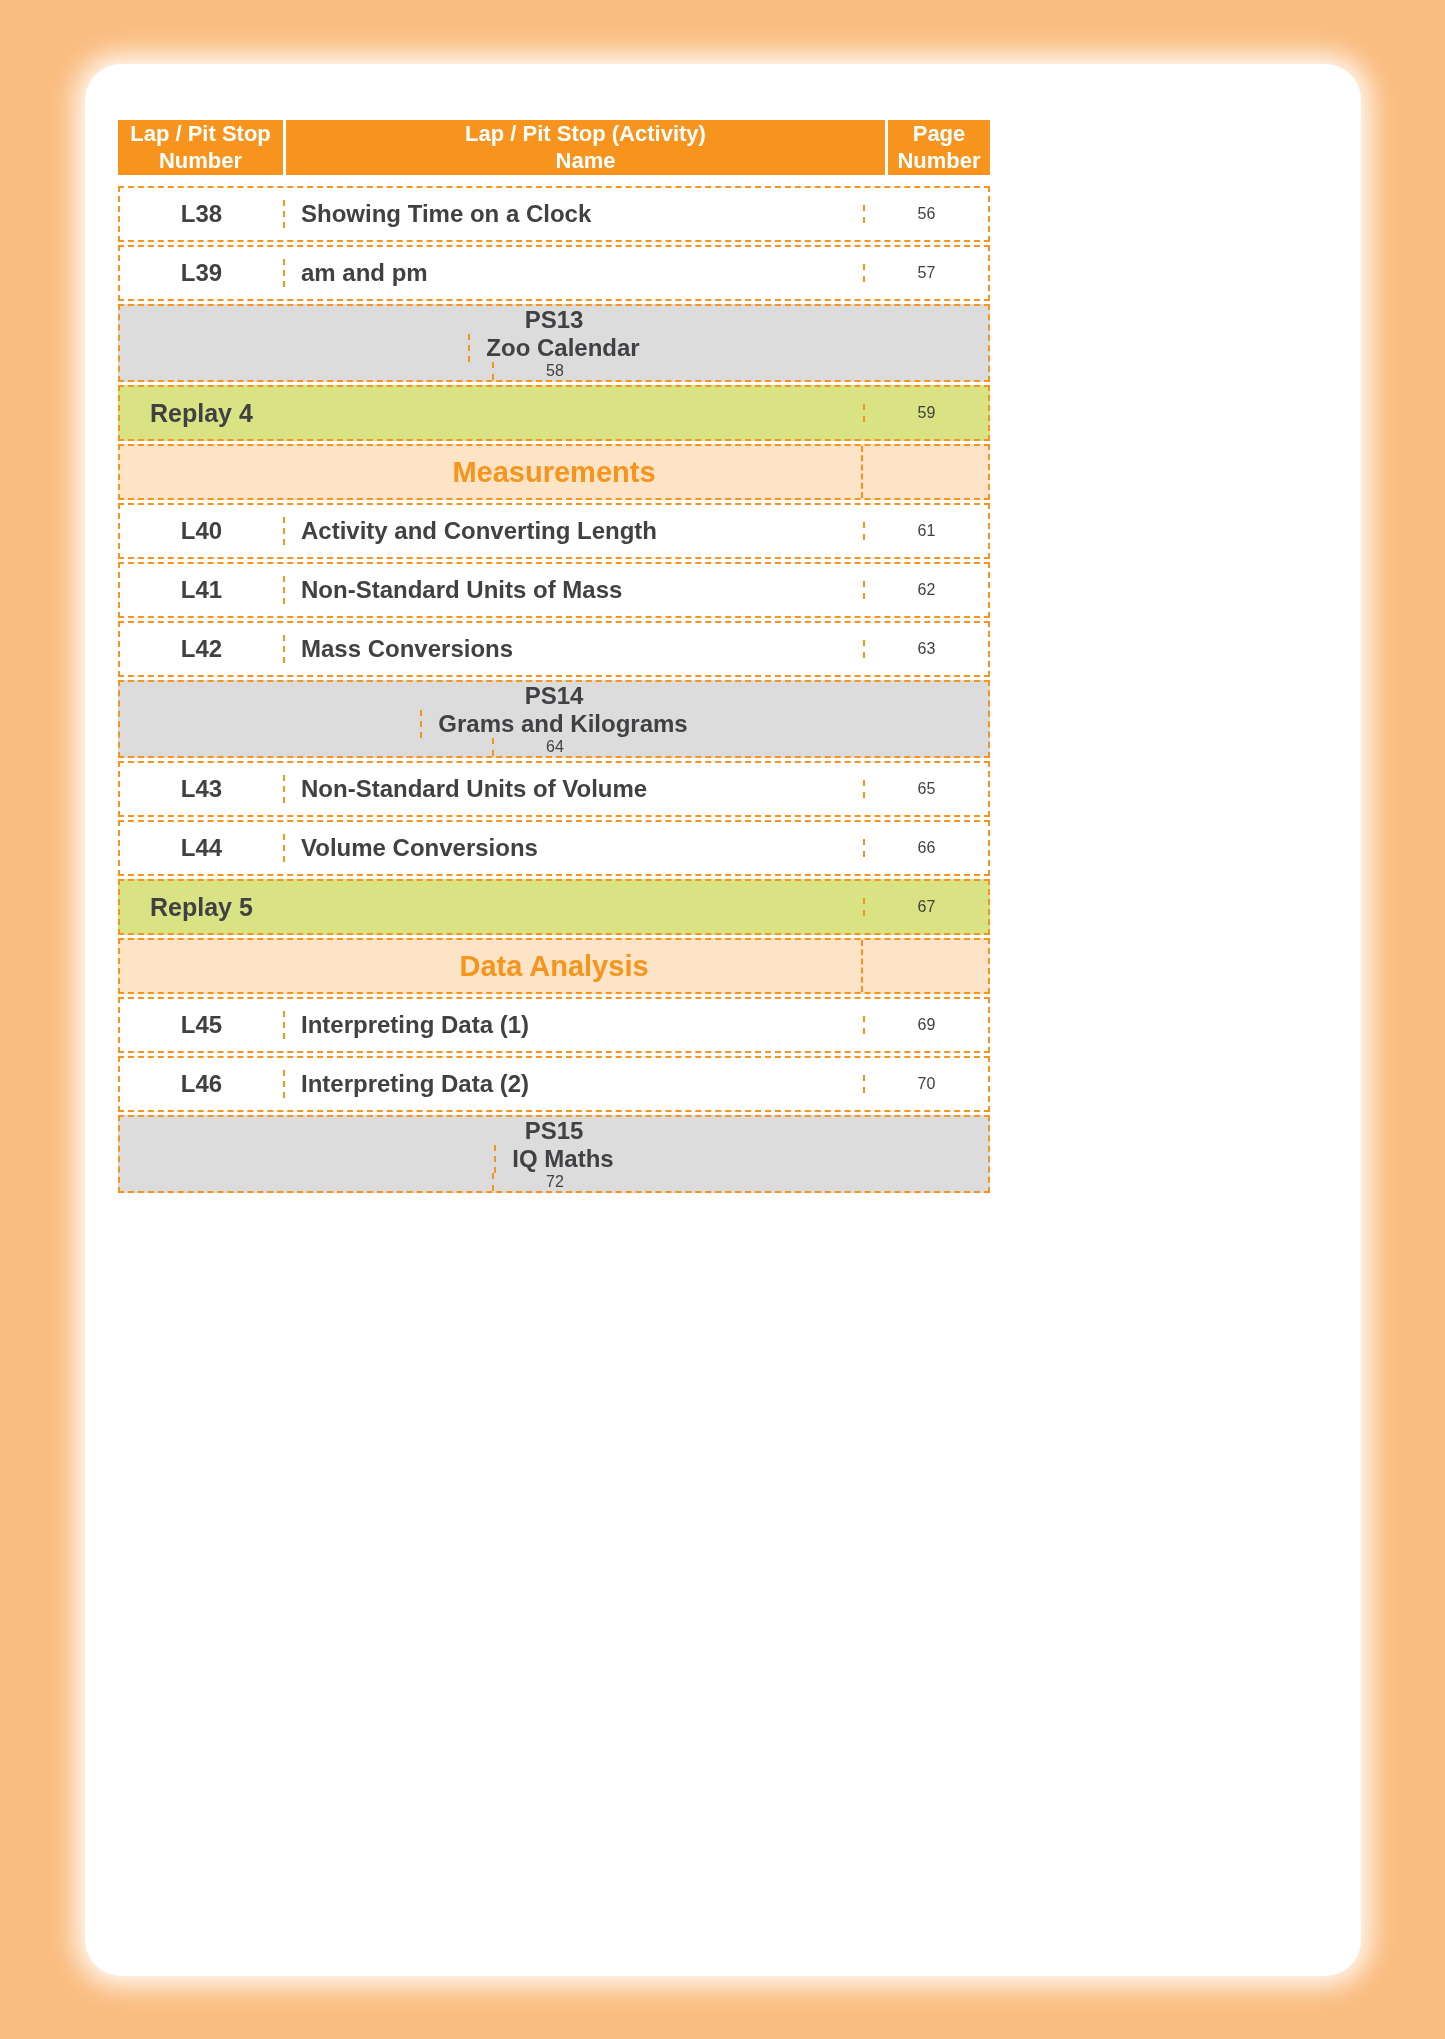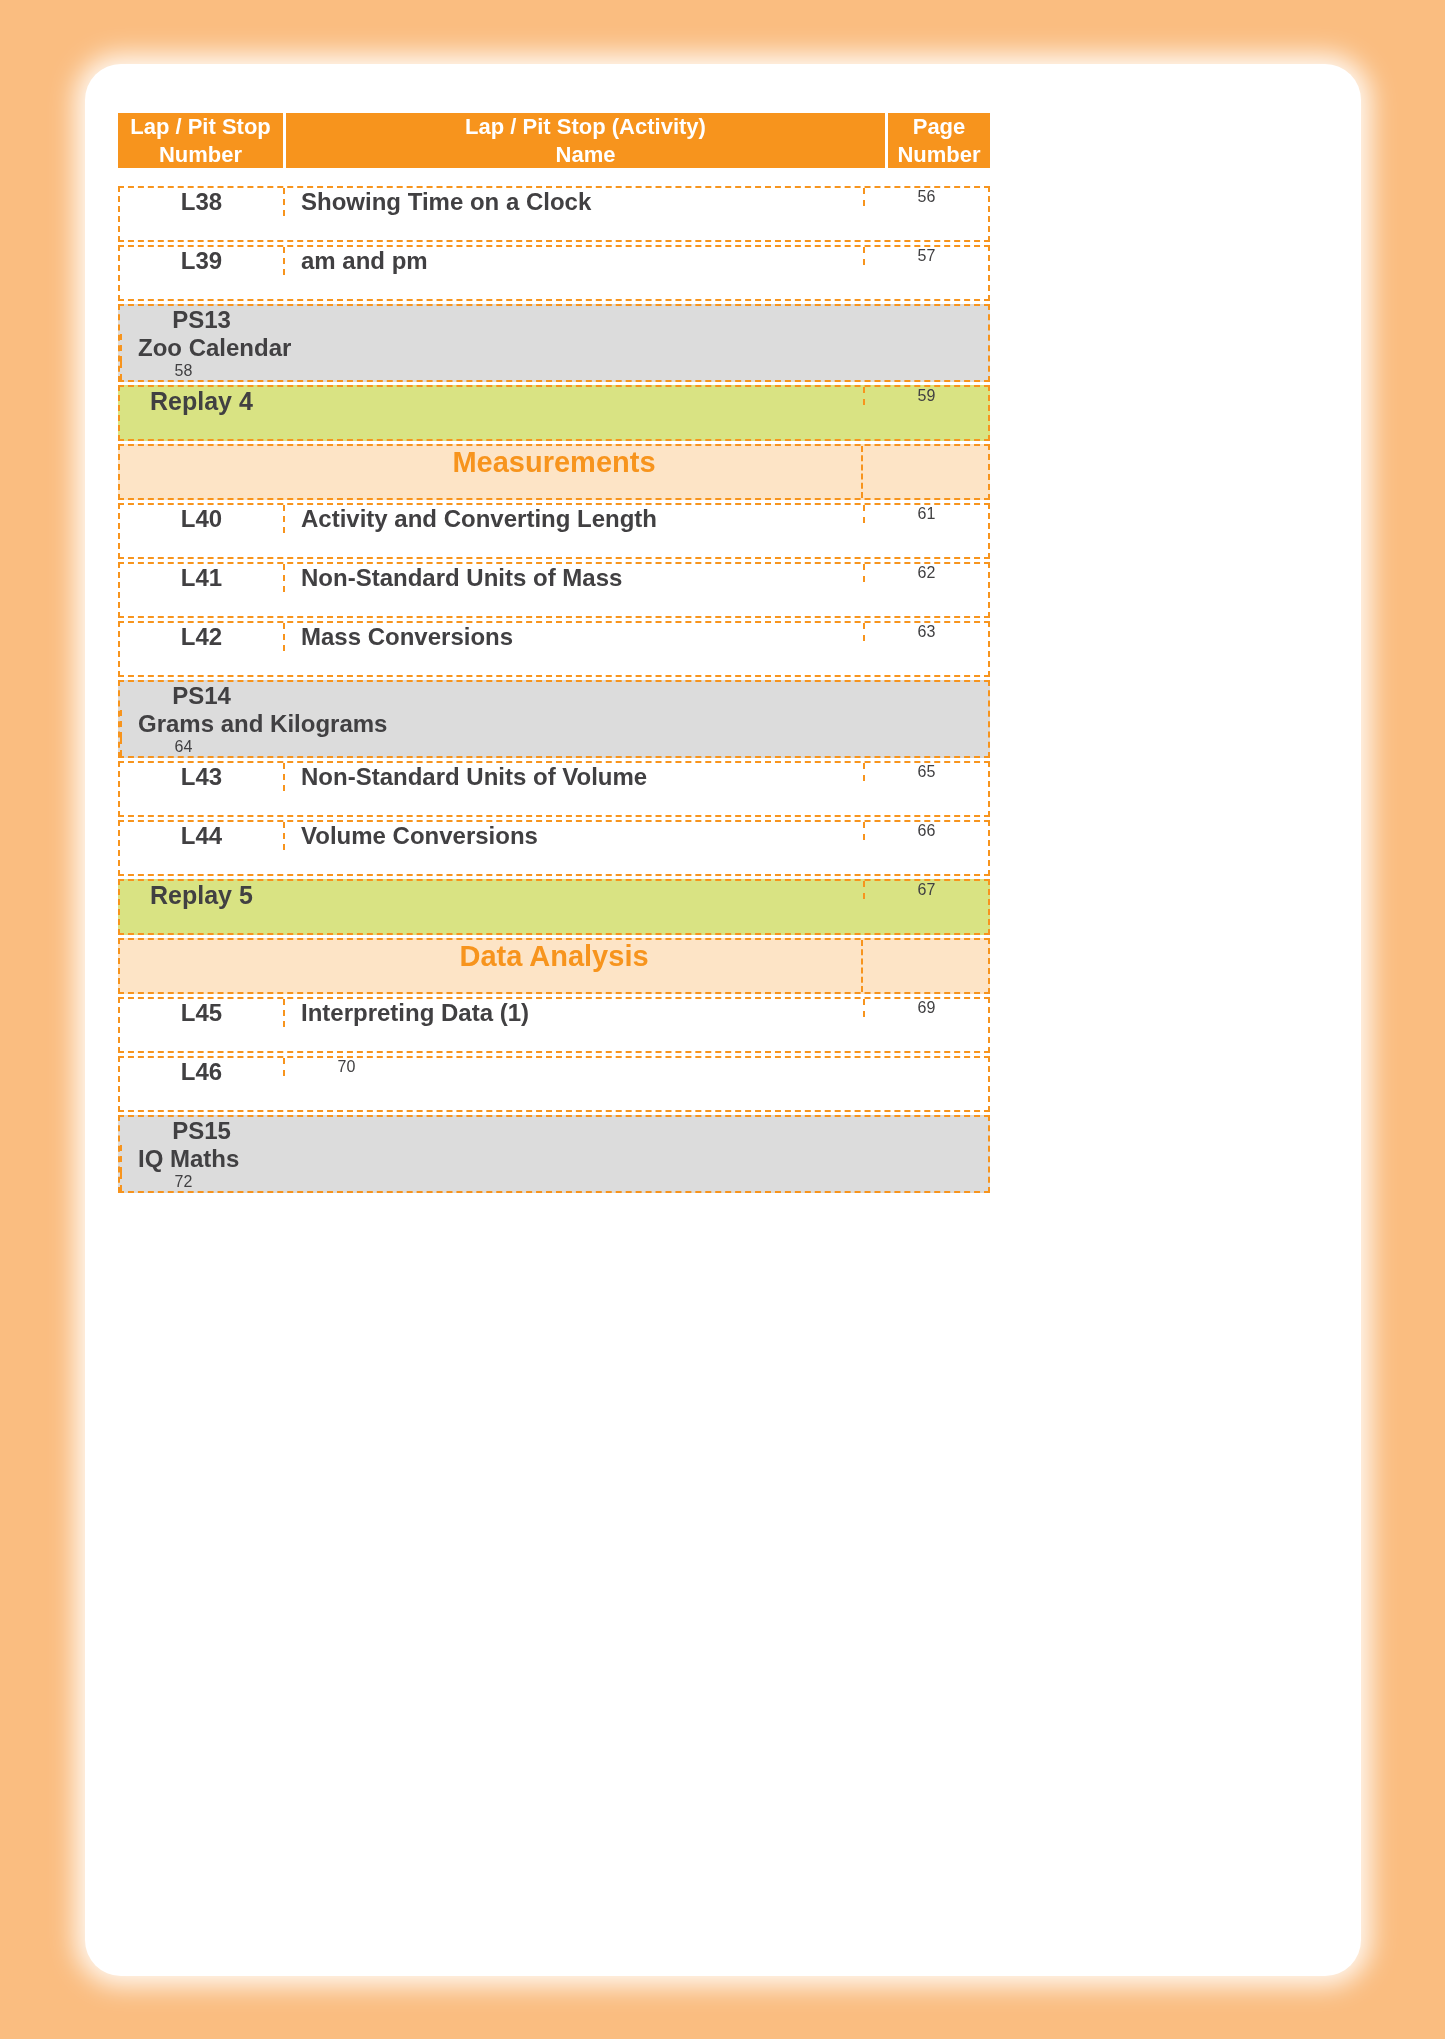--- a/index.html
+++ b/index.html
@@ -32,21 +32,21 @@
     border-radius: 36px;
     box-shadow: 0 0 26px 10px rgba(255,255,255,0.9);
   }
   .toc {
     position: absolute;
     left: 33px; top: 49px;
     width: 872px;
   }
   .row {
     display: flex;
-    align-items: flex-start;
+    align-items: center;
     border: 2px dashed var(--border);
     min-height: 56px;
     margin-bottom: 3px;
     background: #ffffff;
   }
   .cell {
     display: flex;
     align-items: center;
     color: var(--text);
   }
@@ -203,20 +203,21 @@
         <div class="row section">
           <div class="cell c-full section-title">Data Analysis</div>
         </div>
         <div class="row lesson">
           <div class="cell c-num">L45</div>
           <div class="cell c-name">Interpreting Data (1)</div>
           <div class="cell c-page">69</div>
         </div>
         <div class="row lesson">
           <div class="cell c-num">L46</div>
+          <div class="cell c-name">Interpreting Data (2)</div>
           <div class="cell c-page">70</div>
         </div>
         <div class="row pitstop">
           <div class="cell c-num">PS15</div>
           <div class="cell c-name">IQ Maths</div>
           <div class="cell c-page">72</div>
         </div>
       </div>
   </div>
 </div>

